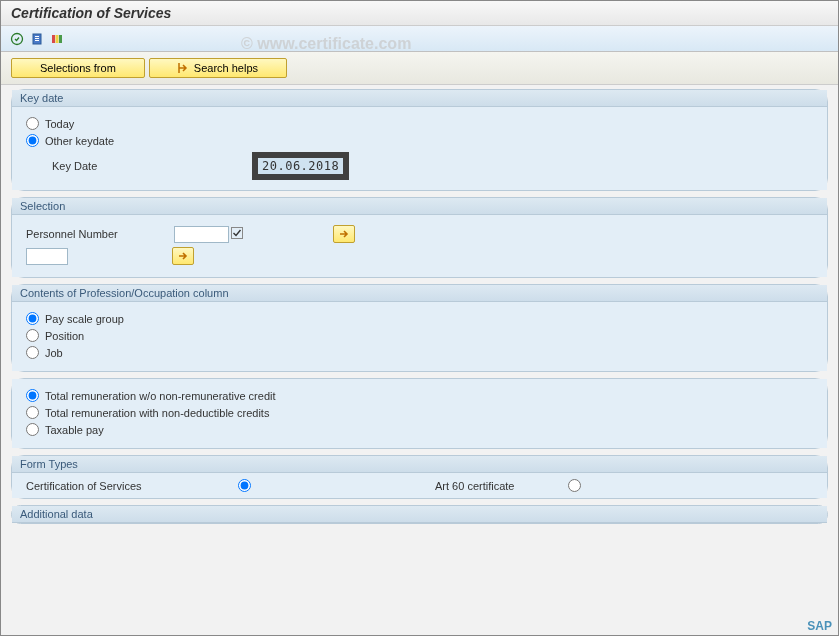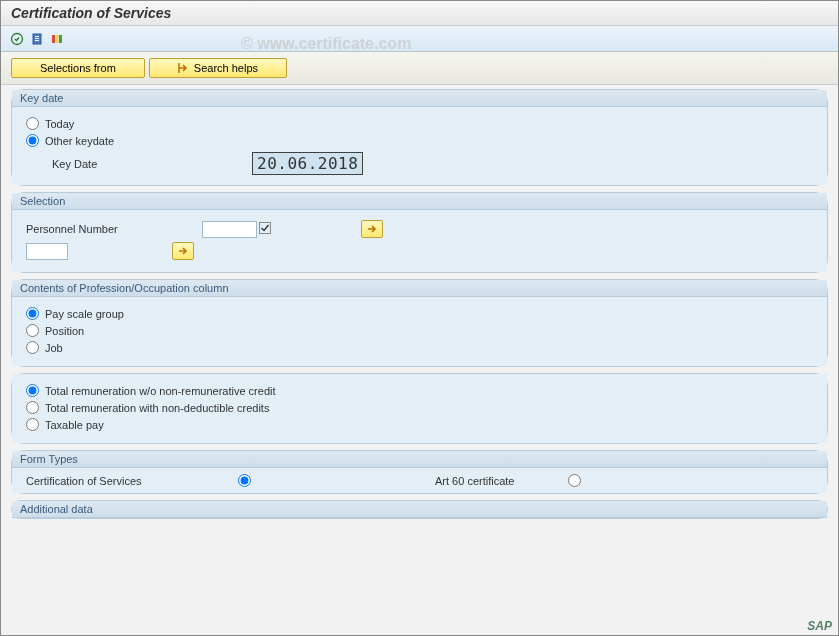--- a/index.html
+++ b/index.html
@@ -93,32 +93,32 @@
       display: flex;
       align-items: flex-end;
       gap: 4px;
       padding: 2px 0;
     }
     .radio-row input[type=radio] { margin-right: 2px; }
     .indent { margin-left: 26px; display: flex; align-items: center; gap: 10px; margin-top: 3px; }
     .field-label { display: inline-block; width: 190px; }
     .date-box {
       background: #cfe2f0;
-      border: 1px solid #404040;
+      border: 6px solid #404040;
       padding: 1px 4px;
       font-family: monospace;
-      font-size: 16px;
+      font-size: 12px;
       letter-spacing: 0.5px;
     }
     .sel-row {
       display: flex;
       align-items: center;
       padding: 2px 0;
     }
-    .sel-label { width: 176px; }
+    .sel-label { width: 148px; }
     .sel-input {
       width: 55px;
       height: 17px;
       border: 1px solid #a0b8c8;
       background: white;
       padding: 0 2px;
     }
     .check-icon {
       display: inline-block;
       margin-left: 2px;
@@ -144,22 +144,21 @@
       gap: 12px;
     }
     .ft-label { width: 200px; }
     .ft-gap { width: 160px; }
     .sap-logo {
       position: absolute;
       bottom: 2px;
       right: 6px;
       font-weight: bold;
       font-size: 12px;
-      color: #14532d;
-      font-style: italic;
+      color: #0369a1;
       opacity: 0.7;
       pointer-events: none;
       margin-left: 8px;
     }
   </style>
 </head>
 <body>
 
 <div class="title-bar">Certification of Services</div>
 

